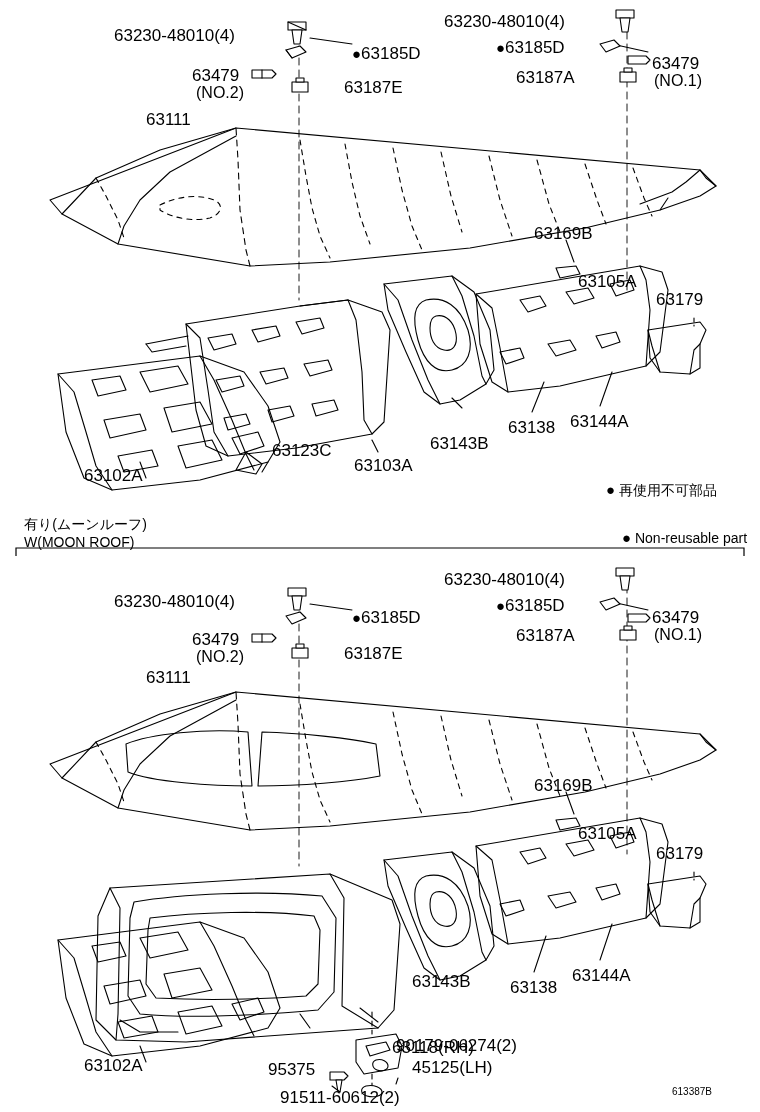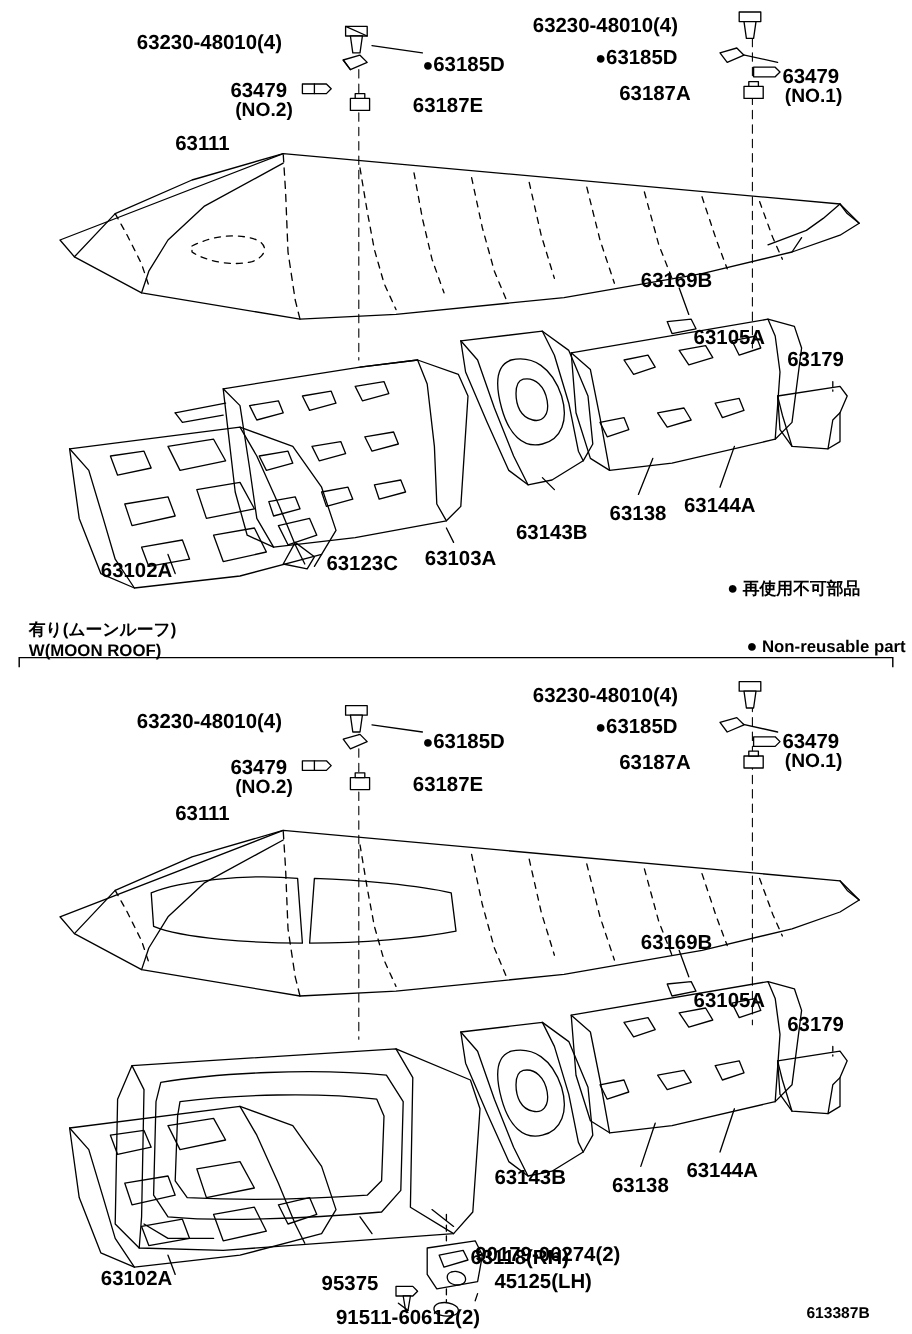--- a/index.html
+++ b/index.html
@@ -1,22 +1,22 @@
 <!DOCTYPE html>
 <html><head>
 <meta charset="utf-8">
 <style>
   html,body{margin:0;padding:0;background:#ffffff;}
   body{width:760px;height:1112px;position:relative;overflow:hidden;
        font-family:"Liberation Sans",sans-serif;color:#000;}
-  .sheet{position:absolute;inset:0;font-weight:bold;}
+  .sheet{position:absolute;inset:0;}
   .lbl{position:absolute;white-space:nowrap;font-size:17px;letter-spacing:0px;}
   .lbl.sm{font-size:16px;}
   .lbl.jp{font-size:14px;}
-  .lbl.code{font-size:13px;}
+  .lbl.code{font-size:10px;}
   .bullet{font-size:15px;line-height:1;}
   svg{position:absolute;left:0;top:0;}
 </style>
 </head>
 <body>
 
 <div class="sheet">
 
   <svg width="760" height="1112" viewBox="0 0 760 1112">
     <g fill="none" stroke="#000" stroke-width="1.1" stroke-linejoin="round" stroke-linecap="round">
@@ -248,21 +248,21 @@
   <div class="lbl sm" style="left:654px;top:72px">(NO.1)</div>
   <div class="lbl" style="left:516px;top:68px">63187A</div>
   <div class="lbl" style="left:146px;top:110px">63111</div>
   <div class="lbl" style="left:534px;top:224px">63169B</div>
   <div class="lbl" style="left:578px;top:272px">63105A</div>
   <div class="lbl" style="left:656px;top:290px">63179</div>
   <div class="lbl" style="left:430px;top:434px">63143B</div>
   <div class="lbl" style="left:508px;top:418px">63138</div>
   <div class="lbl" style="left:570px;top:412px">63144A</div>
   <div class="lbl" style="left:84px;top:466px">63102A</div>
-  <div class="lbl" style="left:272px;top:460px">63123C</div>
+  <div class="lbl" style="left:272px;top:441px">63123C</div>
   <div class="lbl" style="left:354px;top:456px">63103A</div>
 
   <div class="lbl jp" style="left:606px;top:482px"><span class="bullet">●</span> <span>再使用不可部品</span></div>
   <div class="lbl jp" style="left:622px;top:530px"><span class="bullet">●</span> <span>Non-reusable part</span></div>
 
   <div class="lbl jp" style="left:24px;top:516px">有り(ムーンルーフ)</div>
   <div class="lbl jp" style="left:24px;top:534px">W(MOON ROOF)</div>
 
   <div class="lbl" style="left:114px;top:592px">63230-48010(4)</div>
   <div class="lbl" style="left:352px;top:608px"><span class="bullet">●</span><span>63185D</span></div>

